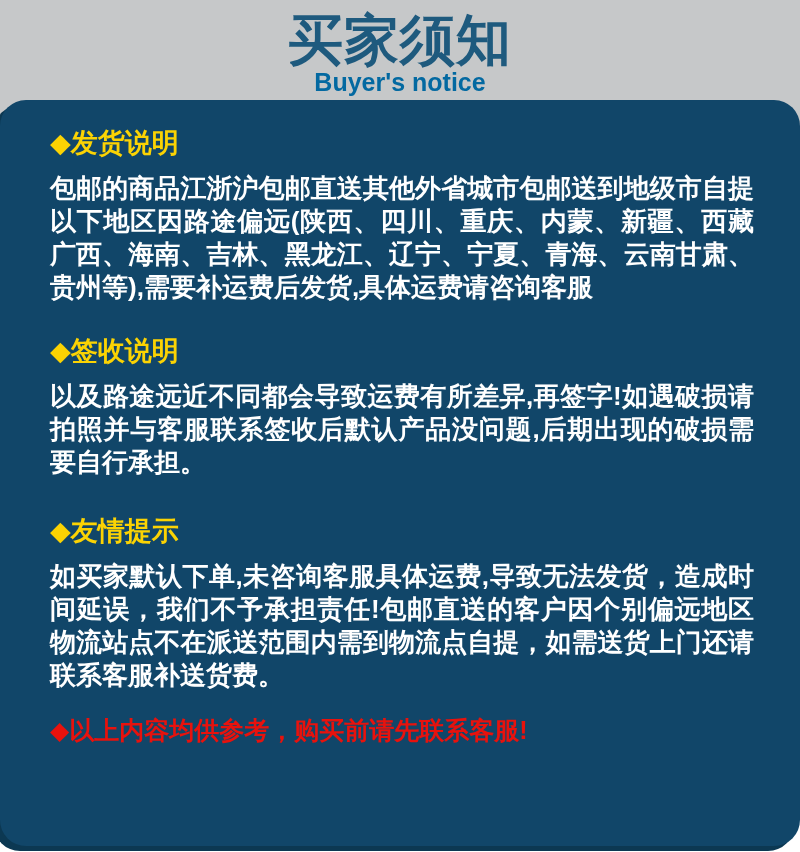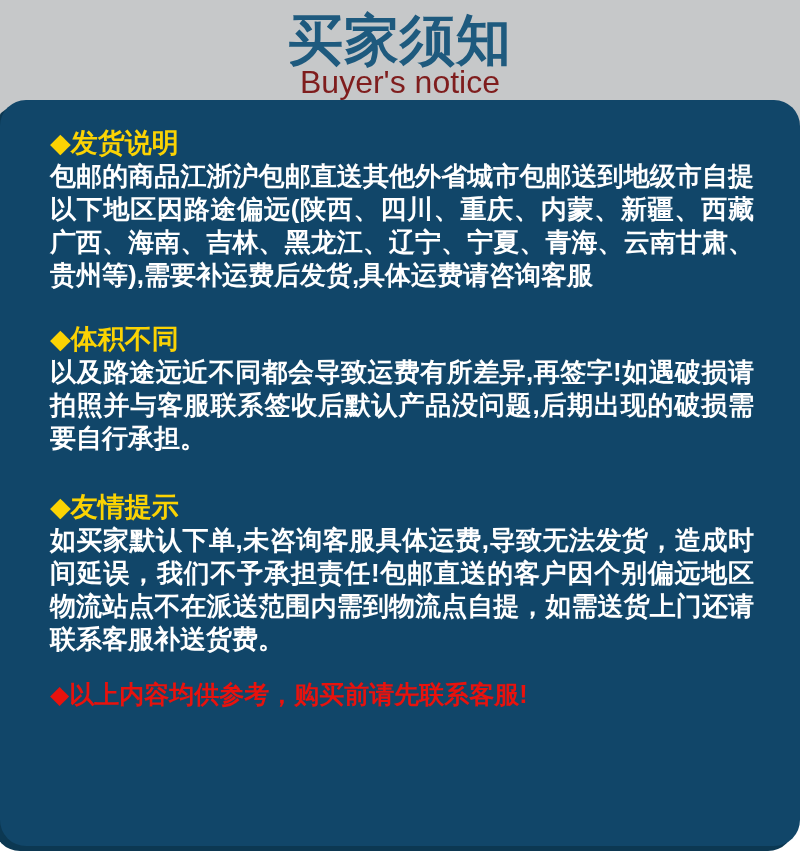--- a/index.html
+++ b/index.html
@@ -23,24 +23,24 @@
   }
   .page-title {
     padding-top: 11px;
     font-size: 55px;
     line-height: 58px;
     font-weight: bold;
     color: #1e5a7e;
     letter-spacing: 1px;
   }
   .page-subtitle {
-    font-size: 32px;
+    font-size: 25px;
     line-height: 26px;
-    font-weight: normal;
-    color: #7f1d1d;
+    font-weight: bold;
+    color: #0369a1;
   }
   .notice-card {
     position: absolute;
     top: 100px; left: 0;
     width: 800px; height: 746px;
     background: #114669;
     border-radius: 26px;
     box-shadow: -6px 5px 0 #0c3852;
     padding: 27px 46px 0 50px;
   }
@@ -52,20 +52,21 @@
     white-space: nowrap;
   }
   .diamond-icon { font-weight: bold; }
   .para {
     font-size: 26px;
     line-height: 33px;
     font-weight: bold;
     color: #ffffff;
     text-align: justify;
     text-justify: inter-ideograph;
+    margin-top: 12px;
   }
   .section-2 { margin-top: 31px; }
   .section-3 { margin-top: 36px; }
   .footer-notice {
     margin-top: 23px;
     font-size: 25px;
     line-height: 30px;
     font-weight: bold;
     color: #e8120d;
     white-space: nowrap;
@@ -84,21 +85,21 @@
   <div class="notice-card">
 
     <div class="section section-1">
       <div class="section-header"><span class="diamond-icon">◆</span><span>发货说明</span></div>
       <div class="section-body">
           <p class="para">包邮的商品江浙沪包邮直送其他外省城市包邮送到地级市自提以下地区因路途偏远(陕西、四川、重庆、内蒙、新疆、西藏广西、海南、吉林、黑龙江、辽宁、宁夏、青海、云南甘肃、贵州等),需要补运费后发货,具体运费请咨询客服</p>
         </div>
     </div>
 
     <div class="section section-2">
-      <div class="section-header"><span class="diamond-icon">◆</span><span>体积不同</span></div>
+      <div class="section-header"><span class="diamond-icon">◆</span><span>签收说明</span></div>
       <div class="section-body">
           <p class="para">以及路途远近不同都会导致运费有所差异,再签字!如遇破损请拍照并与客服联系签收后默认产品没问题,后期出现的破损需要自行承担。</p>
         </div>
     </div>
 
     <div class="section section-3">
       <div class="section-header"><span class="diamond-icon">◆</span><span>友情提示</span></div>
       <div class="section-body">
           <p class="para">如买家默认下单,未咨询客服具体运费,导致无法发货，造成时间延误，我们不予承担责任!包邮直送的客户因个别偏远地区物流站点不在派送范围内需到物流点自提，如需送货上门还请联系客服补送货费。</p>
         </div>

